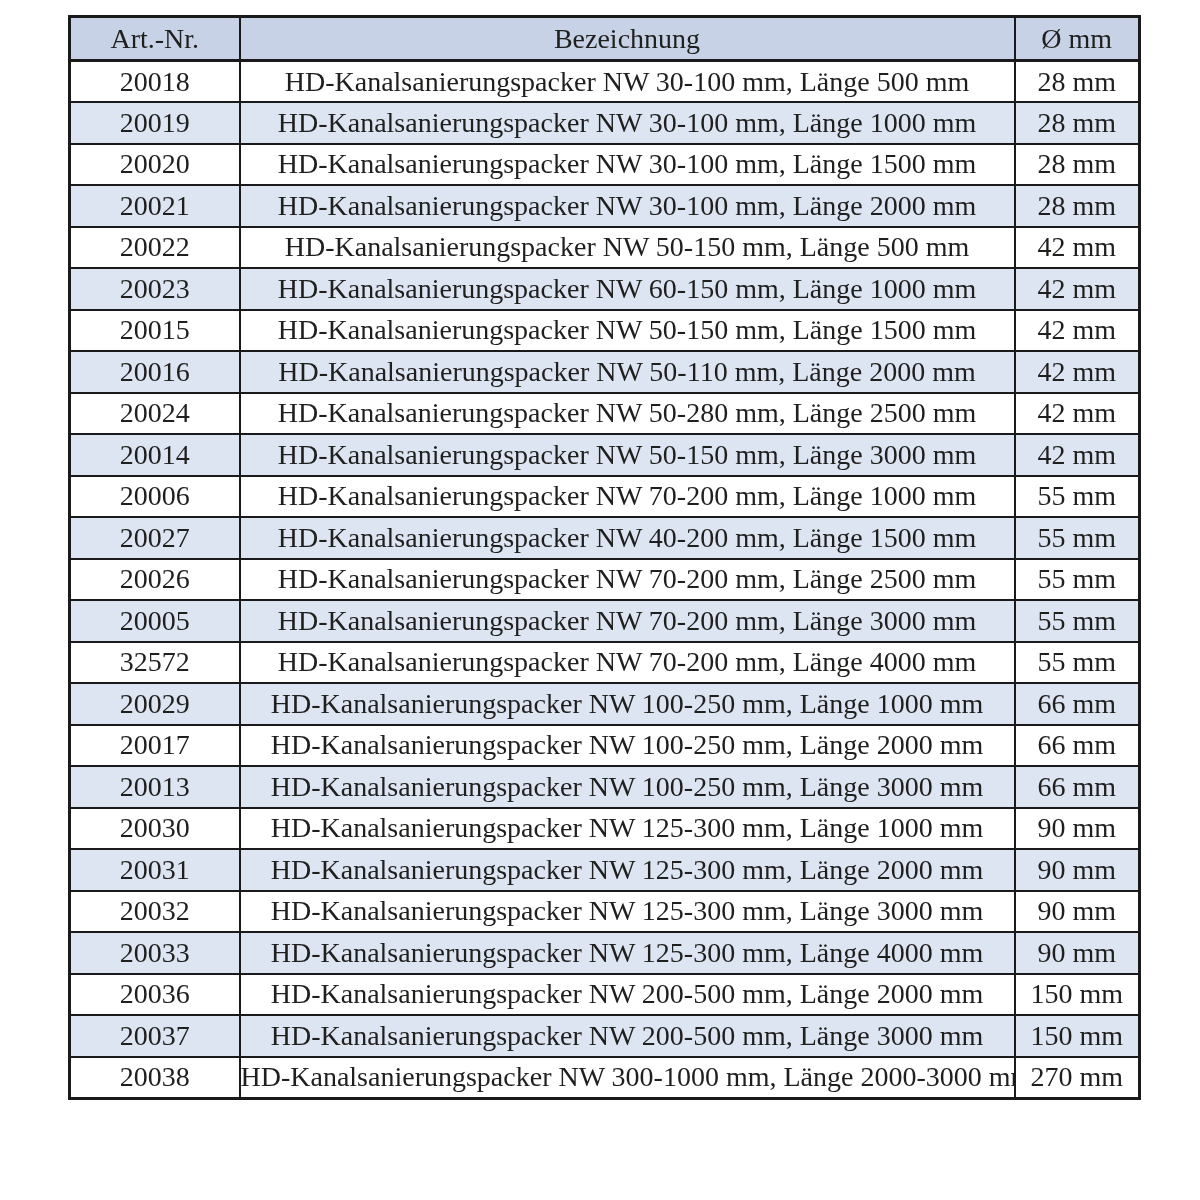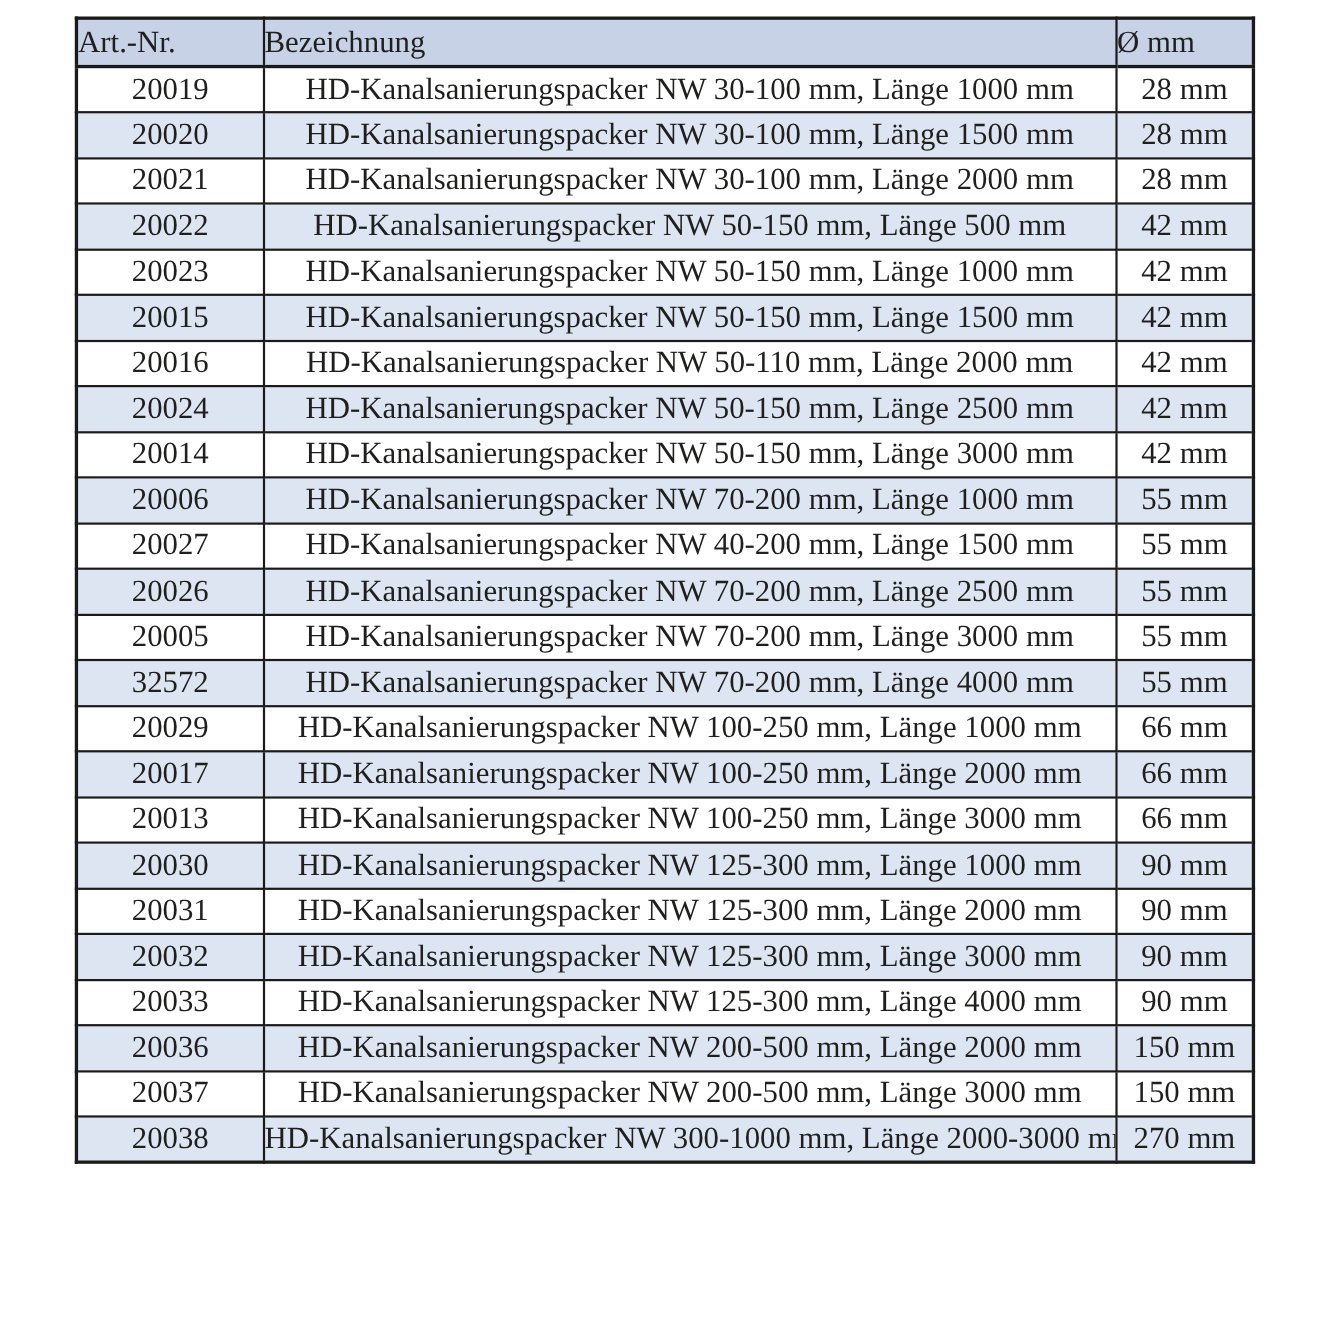--- a/index.html
+++ b/index.html
@@ -41,21 +41,21 @@
   table.product-table th,
   table.product-table td {
     border: 2px solid var(--border-color);
   }
   table.product-table { border-width: 3px; }
 
   table.product-table thead th {
     background: var(--header-bg);
     font-weight: normal;
     height: 44px;
-    text-align: left;
+    text-align: center;
     vertical-align: middle;
     border-bottom-width: 3px;
   }
   table.product-table tbody td {
     height: 41.5px;
     text-align: center;
     vertical-align: middle;
     background: var(--row-bg);
     white-space: nowrap;
     overflow: hidden;
@@ -76,20 +76,25 @@
     </colgroup>
     <thead>
       <tr>
         <th>Art.-Nr.</th>
         <th>Bezeichnung</th>
         <th>Ø mm</th>
       </tr>
     </thead>
     <tbody id="table-body">
         <tr>
+          <td>20018</td>
+          <td>HD-Kanalsanierungspacker NW 30-100 mm, Länge 500 mm</td>
+          <td>28 mm</td>
+        </tr>
+        <tr>
           <td>20019</td>
           <td>HD-Kanalsanierungspacker NW 30-100 mm, Länge 1000 mm</td>
           <td>28 mm</td>
         </tr>
         <tr>
           <td>20020</td>
           <td>HD-Kanalsanierungspacker NW 30-100 mm, Länge 1500 mm</td>
           <td>28 mm</td>
         </tr>
         <tr>
@@ -97,36 +102,36 @@
           <td>HD-Kanalsanierungspacker NW 30-100 mm, Länge 2000 mm</td>
           <td>28 mm</td>
         </tr>
         <tr>
           <td>20022</td>
           <td>HD-Kanalsanierungspacker NW 50-150 mm, Länge 500 mm</td>
           <td>42 mm</td>
         </tr>
         <tr>
           <td>20023</td>
-          <td>HD-Kanalsanierungspacker NW 50-150 mm, Länge 1000 mm</td>
+          <td>HD-Kanalsanierungspacker NW 60-150 mm, Länge 1000 mm</td>
           <td>42 mm</td>
         </tr>
         <tr>
           <td>20015</td>
           <td>HD-Kanalsanierungspacker NW 50-150 mm, Länge 1500 mm</td>
           <td>42 mm</td>
         </tr>
         <tr>
           <td>20016</td>
           <td>HD-Kanalsanierungspacker NW 50-110 mm, Länge 2000 mm</td>
           <td>42 mm</td>
         </tr>
         <tr>
           <td>20024</td>
-          <td>HD-Kanalsanierungspacker NW 50-150 mm, Länge 2500 mm</td>
+          <td>HD-Kanalsanierungspacker NW 50-280 mm, Länge 2500 mm</td>
           <td>42 mm</td>
         </tr>
         <tr>
           <td>20014</td>
           <td>HD-Kanalsanierungspacker NW 50-150 mm, Länge 3000 mm</td>
           <td>42 mm</td>
         </tr>
         <tr>
           <td>20006</td>
           <td>HD-Kanalsanierungspacker NW 70-200 mm, Länge 1000 mm</td>

